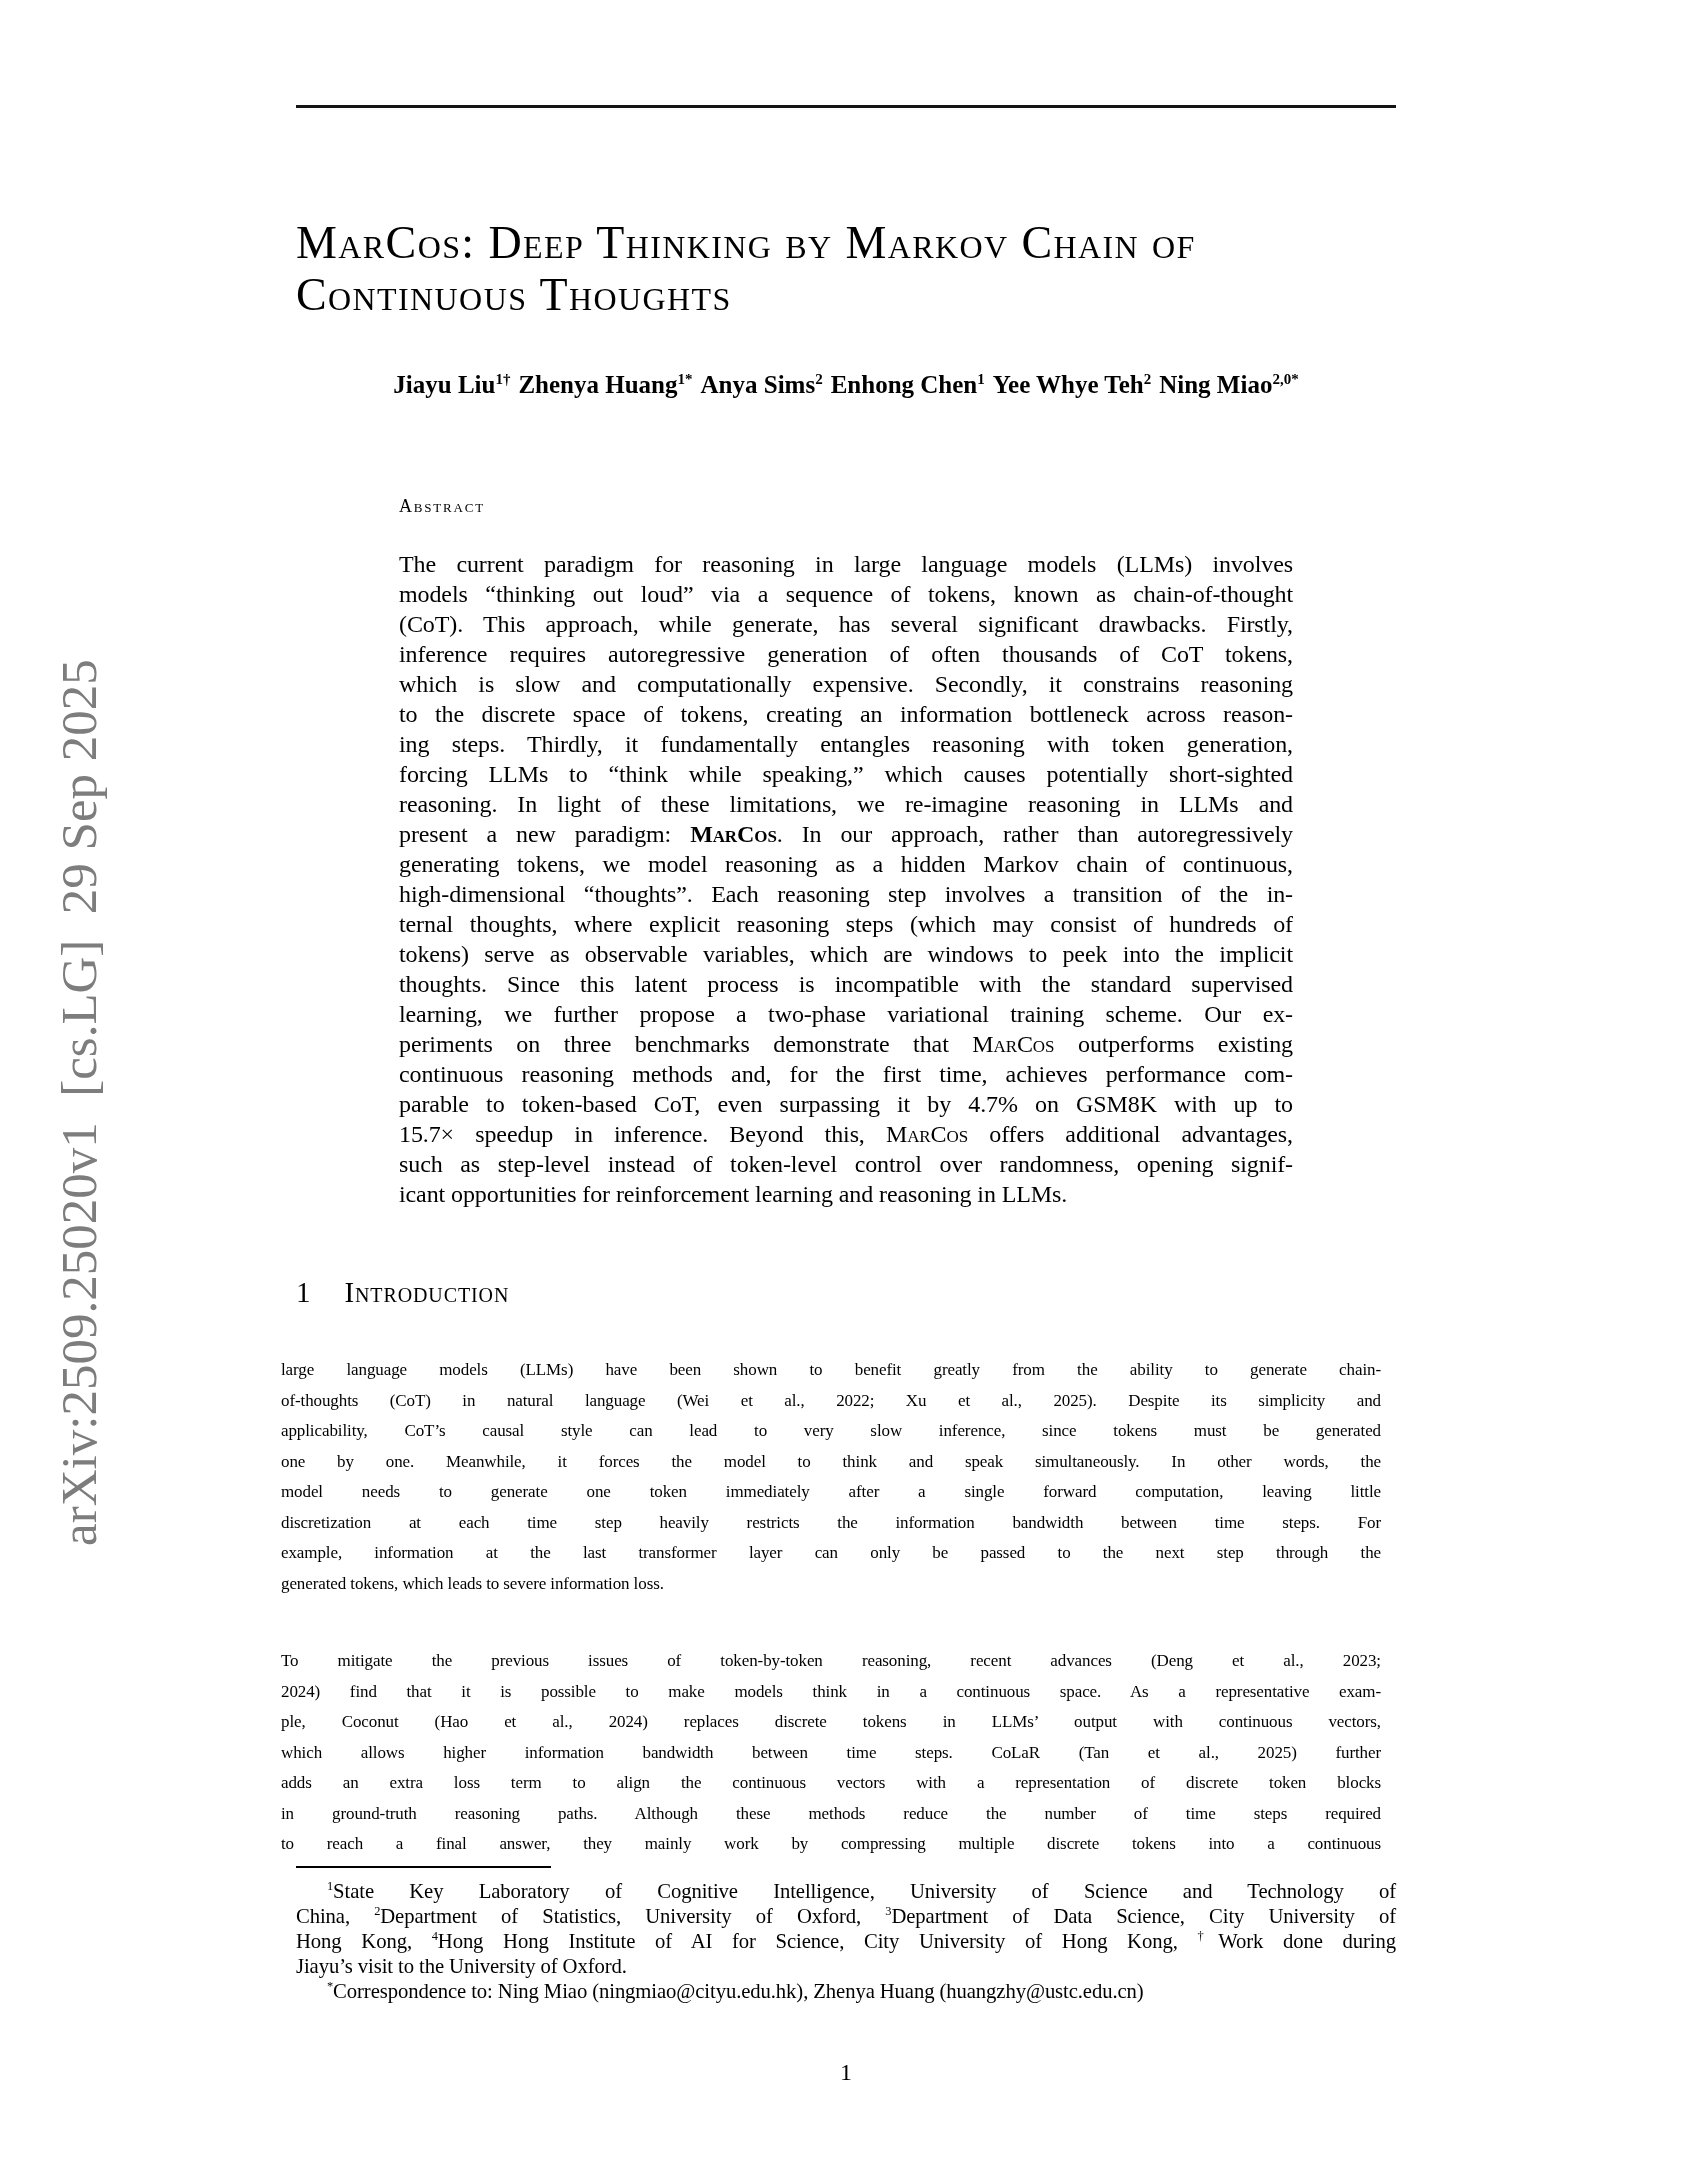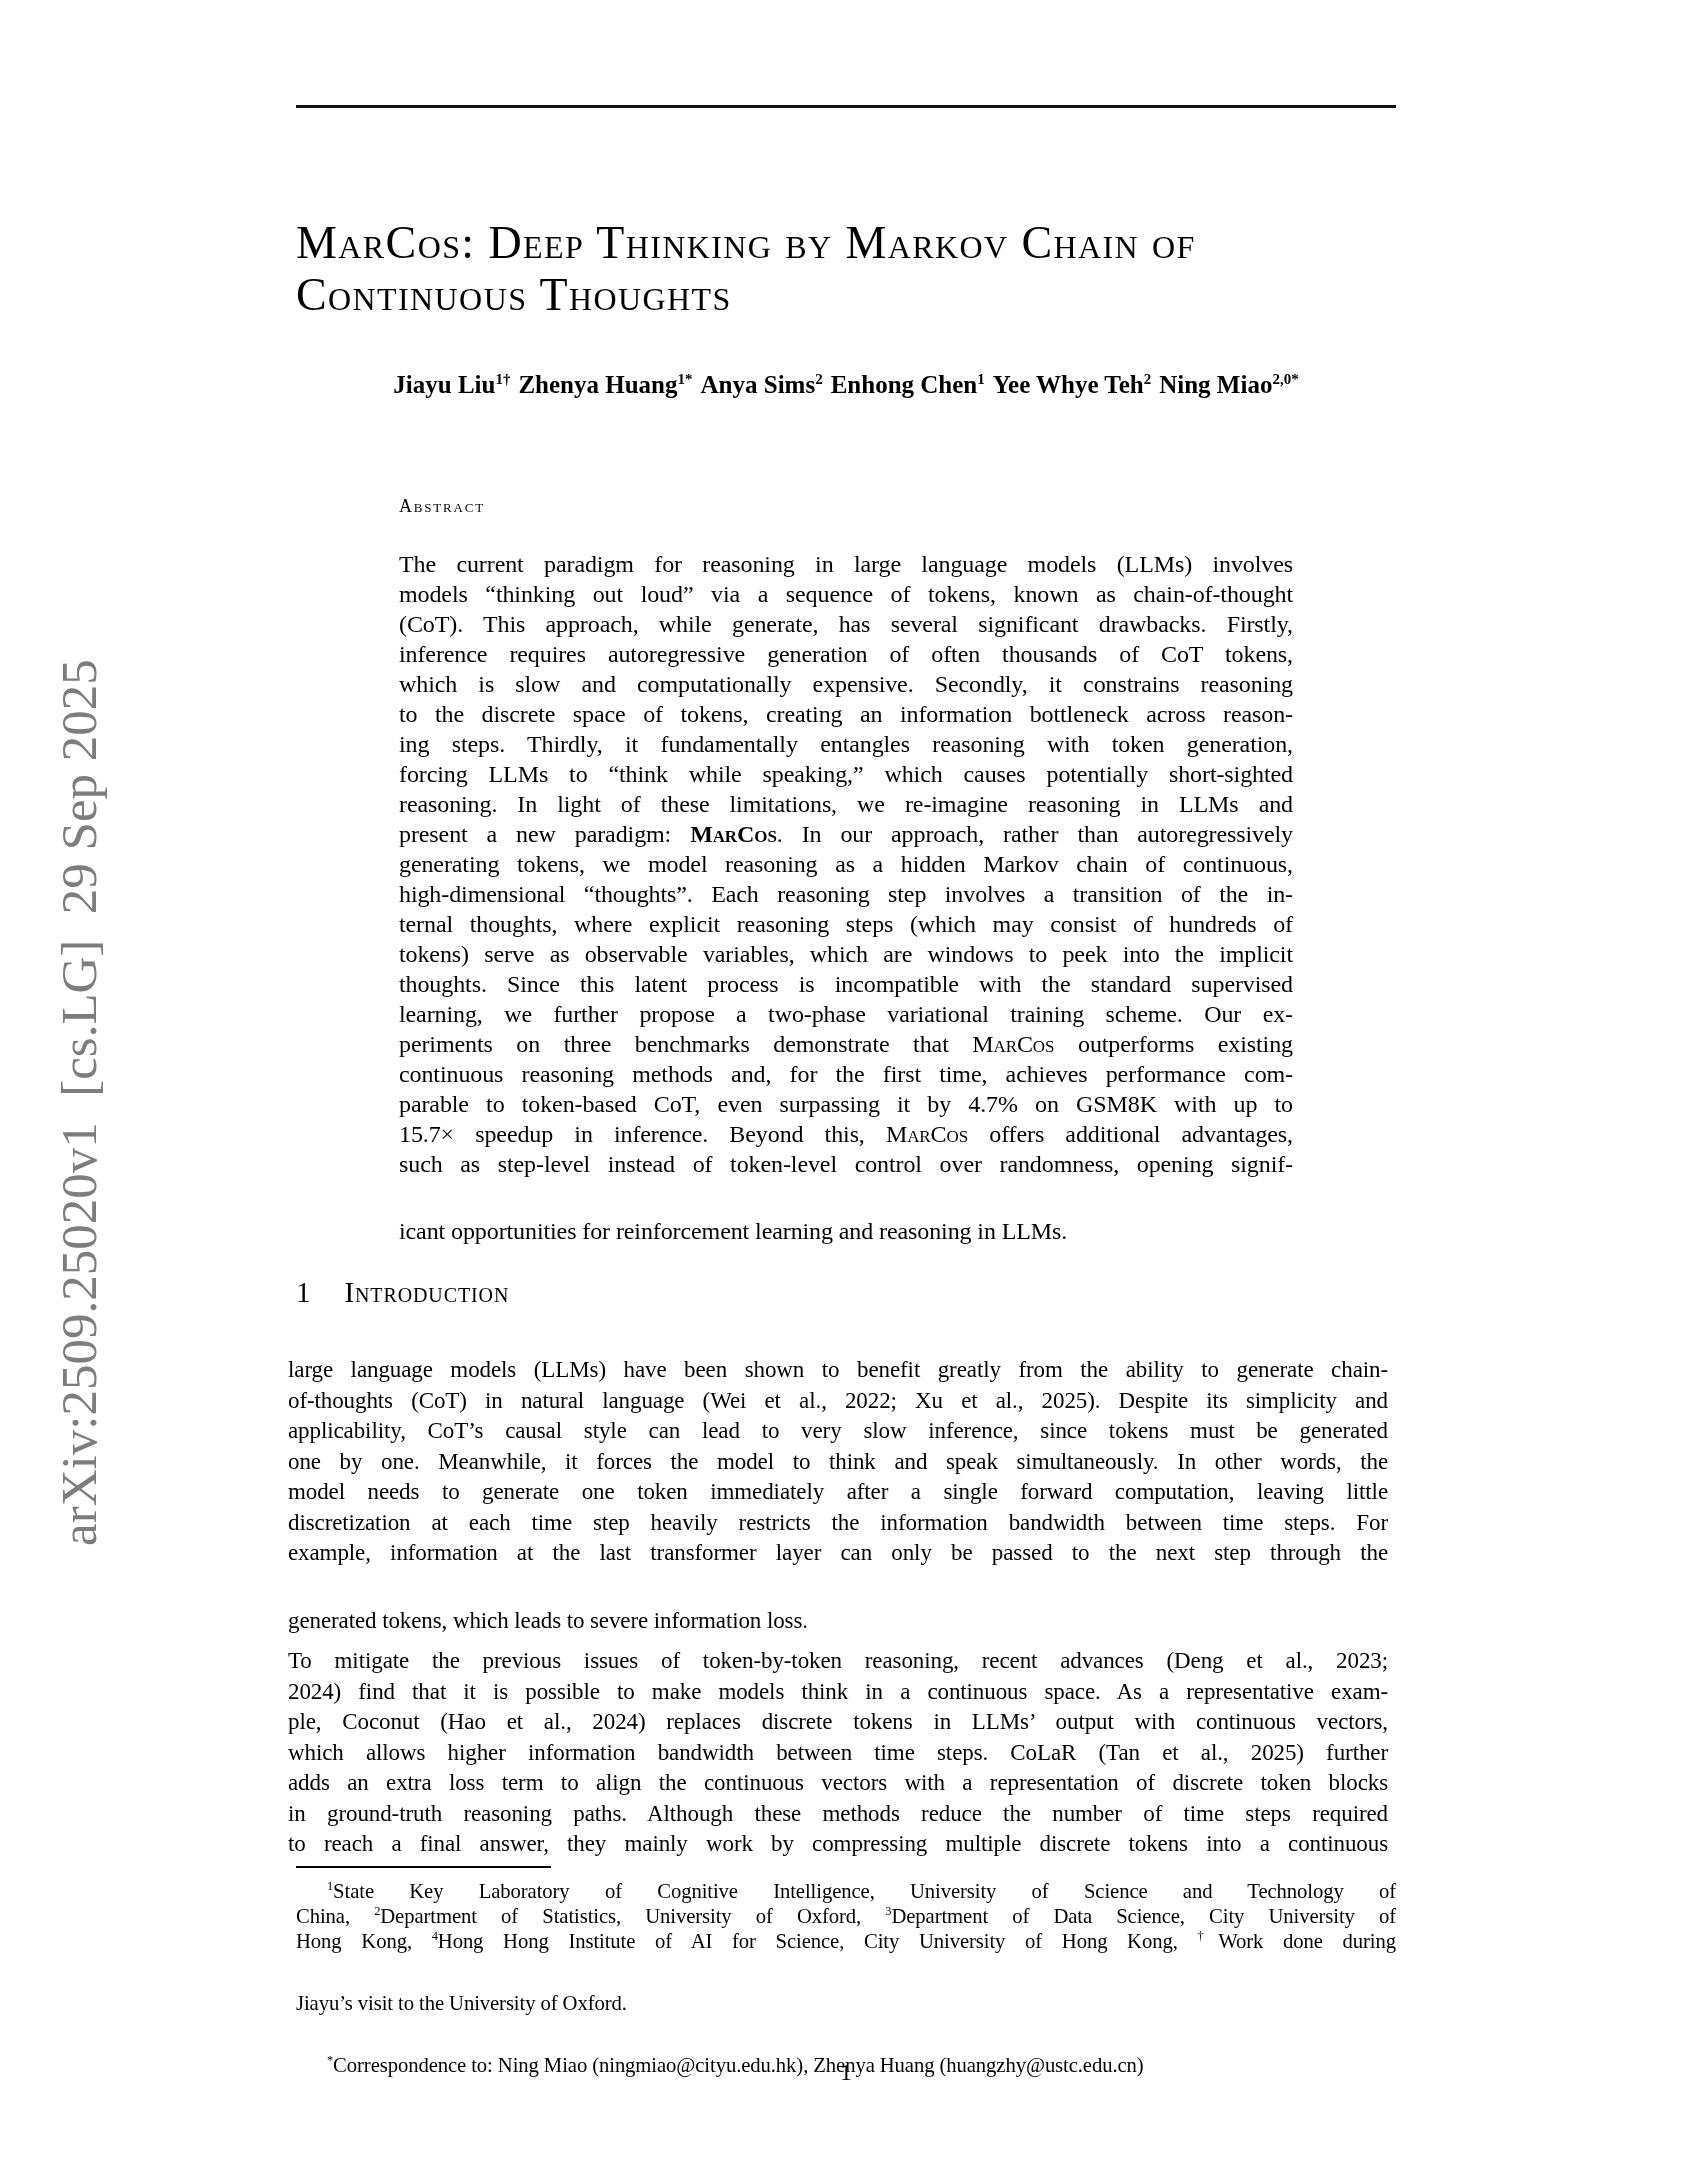--- a/index.html
+++ b/index.html
@@ -38,30 +38,30 @@
   .abstract-heading {
     position:absolute; left:399px; top:496px; width:894px;
     text-align:left; font-size:18px; font-variant:small-caps; letter-spacing:1.8px;
   }
   .abstract-body {
     position:absolute; left:399px; top:549px; width:894px;
     font-size:24px; line-height:30px;
   }
 
   .line { text-align:justify; text-align-last:justify; letter-spacing:-0.1px; }
-  .line.last { text-align-last:left;margin-top:37px; }
+  .line.last { text-align-last:left; }
   .line.indent { text-indent:31px; }
 
   .section-heading {
     position:absolute; left:296px; top:1276px;
     font-size:29px; font-variant:small-caps; letter-spacing:0.9px;
   }
   .sec-num { margin-right:33px; }
 
-  .body-par { position:absolute; left:288px; width:1100px; font-size:23px; line-height:30.5px; }
+  .body-par { position:absolute; left:281px; width:1100px; font-size:17px; line-height:30.5px; }
   #para1 { top:1355px; }
   #para2 { top:1646px; }
 
   .footnote-rule { position:absolute; left:296px; top:1866px; width:255px; height:1.8px; background:#000; }
   .footnotes {
     position:absolute; left:296px; top:1879px; width:1100px;
     font-size:20.7px; line-height:25px;
   }
 
   .page-number { position:absolute; left:296px; top:2059px; width:1100px; text-align:center; font-size:24px; }

